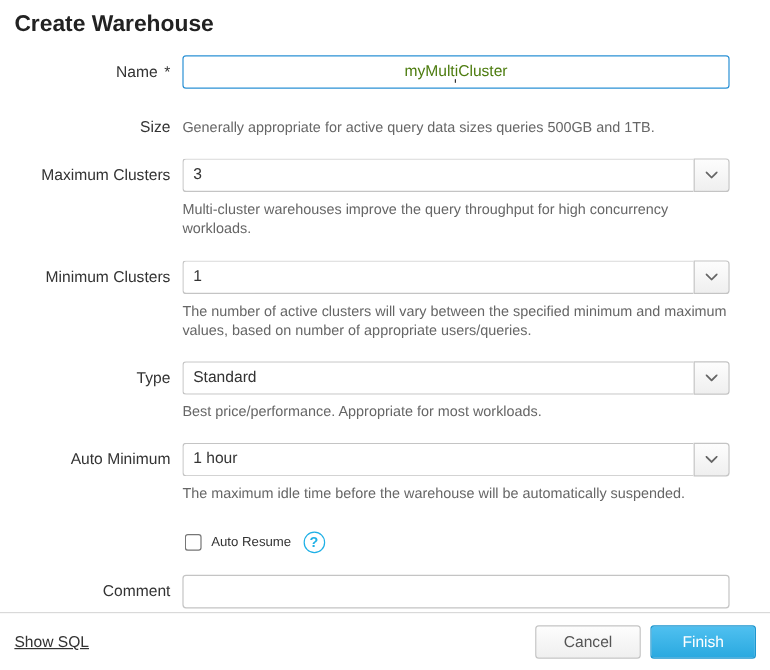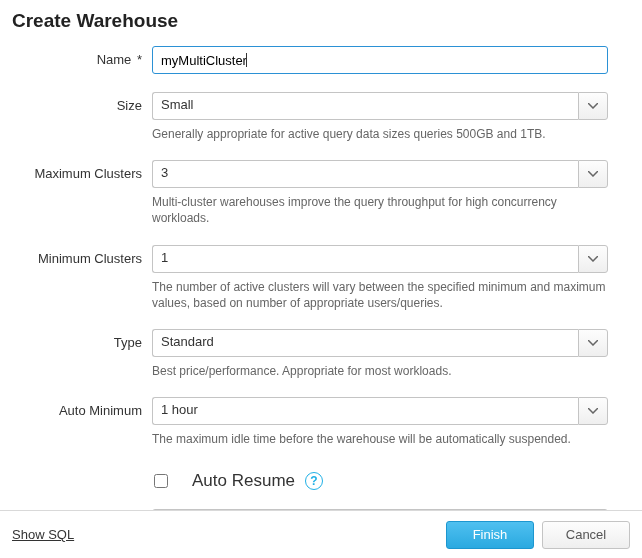--- a/index.html
+++ b/index.html
@@ -43,21 +43,22 @@
   }
   .text-input {
     width: 456px;
     height: 28px;
     border: 1px solid #2b91d5;
     border-radius: 3px;
     padding: 4px 8px;
     font-size: 13px;
     outline: none;
     background: #fff;
-    color: #000000;
+    color: #4d7c0f;
+    flex-direction: column;
   }
   .text-input.plain {
     border: 1px solid #c4c4c4;
   }
   .combo {
     display: flex;
     width: 456px;
   }
   .combo-input {
     flex: 1 1 auto;
@@ -93,23 +94,22 @@
   .checkbox-row {
     display: flex;
     align-items: center;
     padding: 6px 0 14px 2px;
   }
   .checkbox-row input[type=checkbox] {
     width: 14px; height: 14px;
     margin: 0 8px 0 0;
   }
   .checkbox-row .cb-label {
-    font-size: 17px;
-    color: #333;
-    margin-left: 16px;
+    font-size: 11px;
+    color: #333;
   }
   .help-icon {
     display: inline-flex;
     align-items: center;
     justify-content: center;
     width: 18px; height: 18px;
     border: 1.5px solid #1fb0e6;
     color: #1fb0e6;
     border-radius: 50%;
     font-size: 12px;
@@ -182,28 +182,20 @@
         <span>myMultiCluster</span>
           <span class="text-cursor"></span>
       </div>
     </div>
   </div>
   <div style="height:14px"></div>
 
   <div class="row">
     <div class="label-col">Size</div>
     <div class="field-col">
-      <div class="combo">
-        <div class="combo-input">Small</div>
-        <div class="combo-btn">
-          <svg width="10" height="6" viewBox="0 0 10 6">
-              <path d="M0 0 L5 5 L10 0" fill="none" stroke="#666" stroke-width="1.5"></path>
-            </svg>
-        </div>
-      </div>
       <div class="help">Generally appropriate for active query data sizes queries 500GB and 1TB.</div>
     </div>
   </div>
 
   <div class="row">
     <div class="label-col">Maximum Clusters</div>
     <div class="field-col">
       <div class="combo">
         <div class="combo-input">3</div>
         <div class="combo-btn">
@@ -277,15 +269,15 @@
     <div class="field-col">
       <input class="text-input plain" value="" style="">
     </div>
   </div>
 
 </div>
 
 <div class="footer">
   <span class="show-sql">Show SQL</span>
   <span class="footer-spacer"></span>
+  <div class="btn btn-cancel">Cancel</div>
   <div class="btn btn-finish">Finish</div>
-  <div class="btn btn-cancel">Cancel</div>
 </div>
 
 </body></html>

